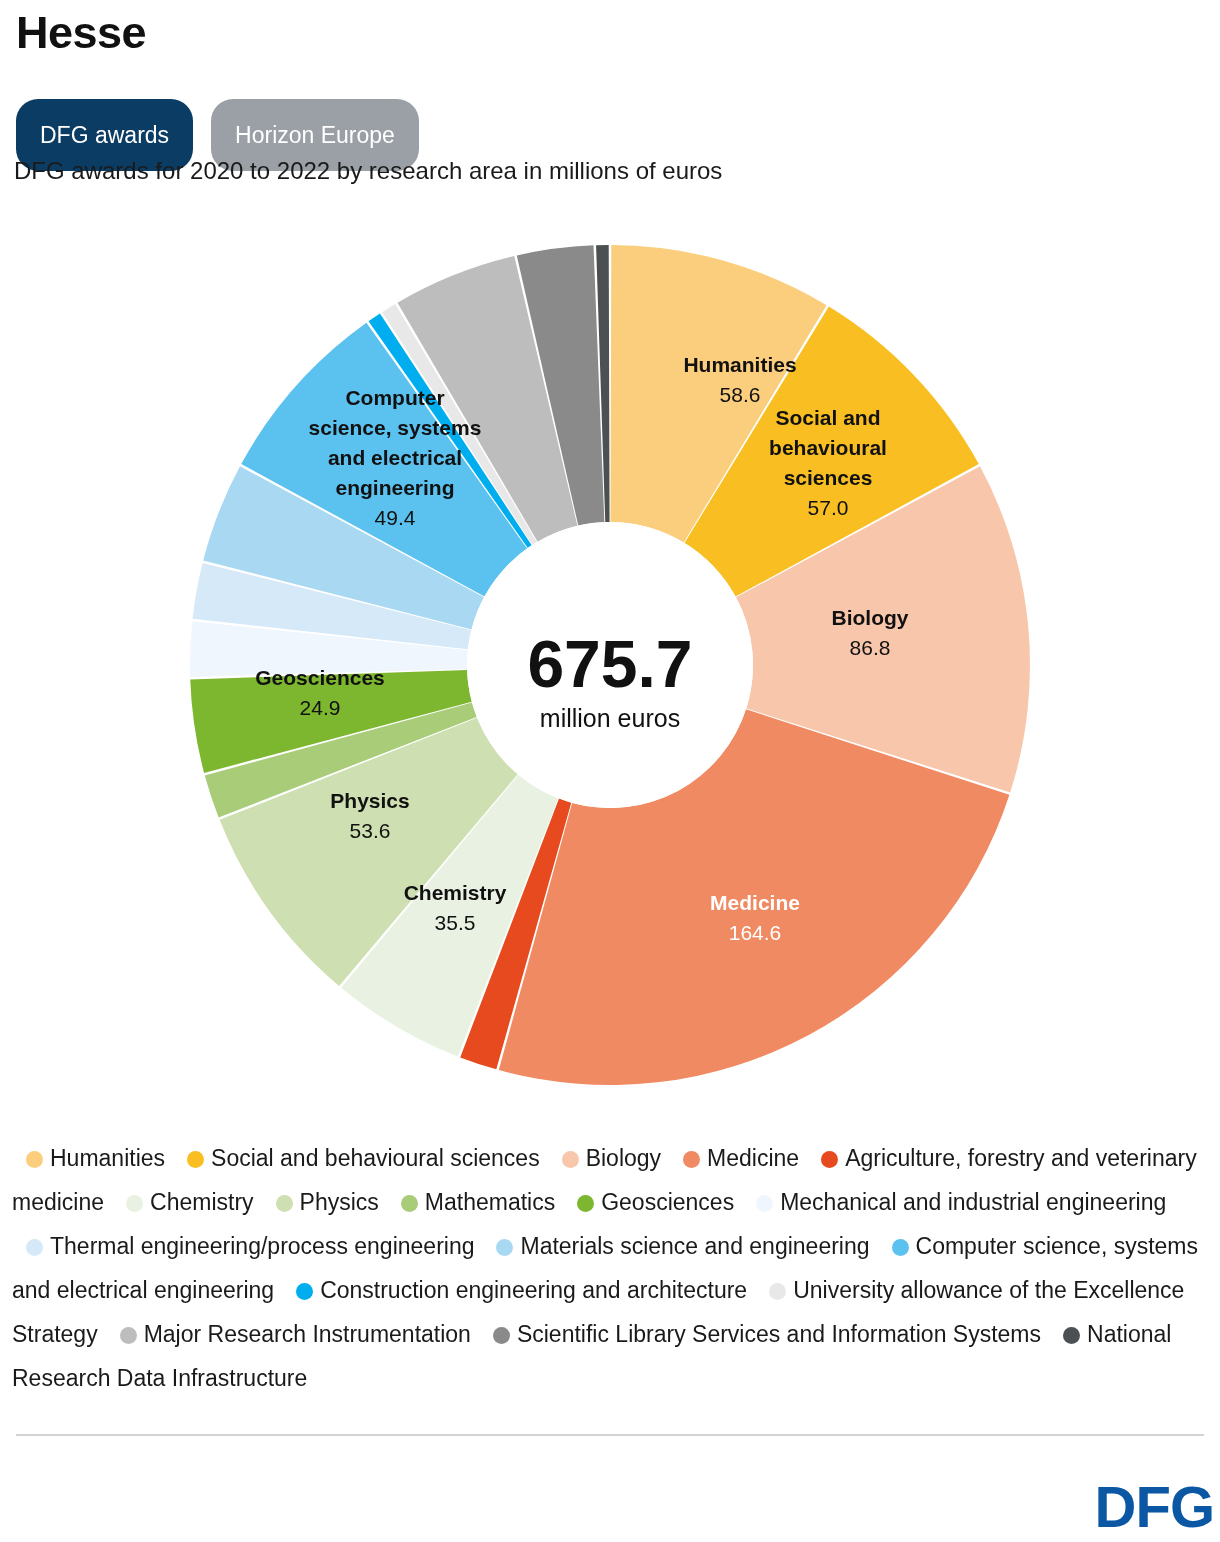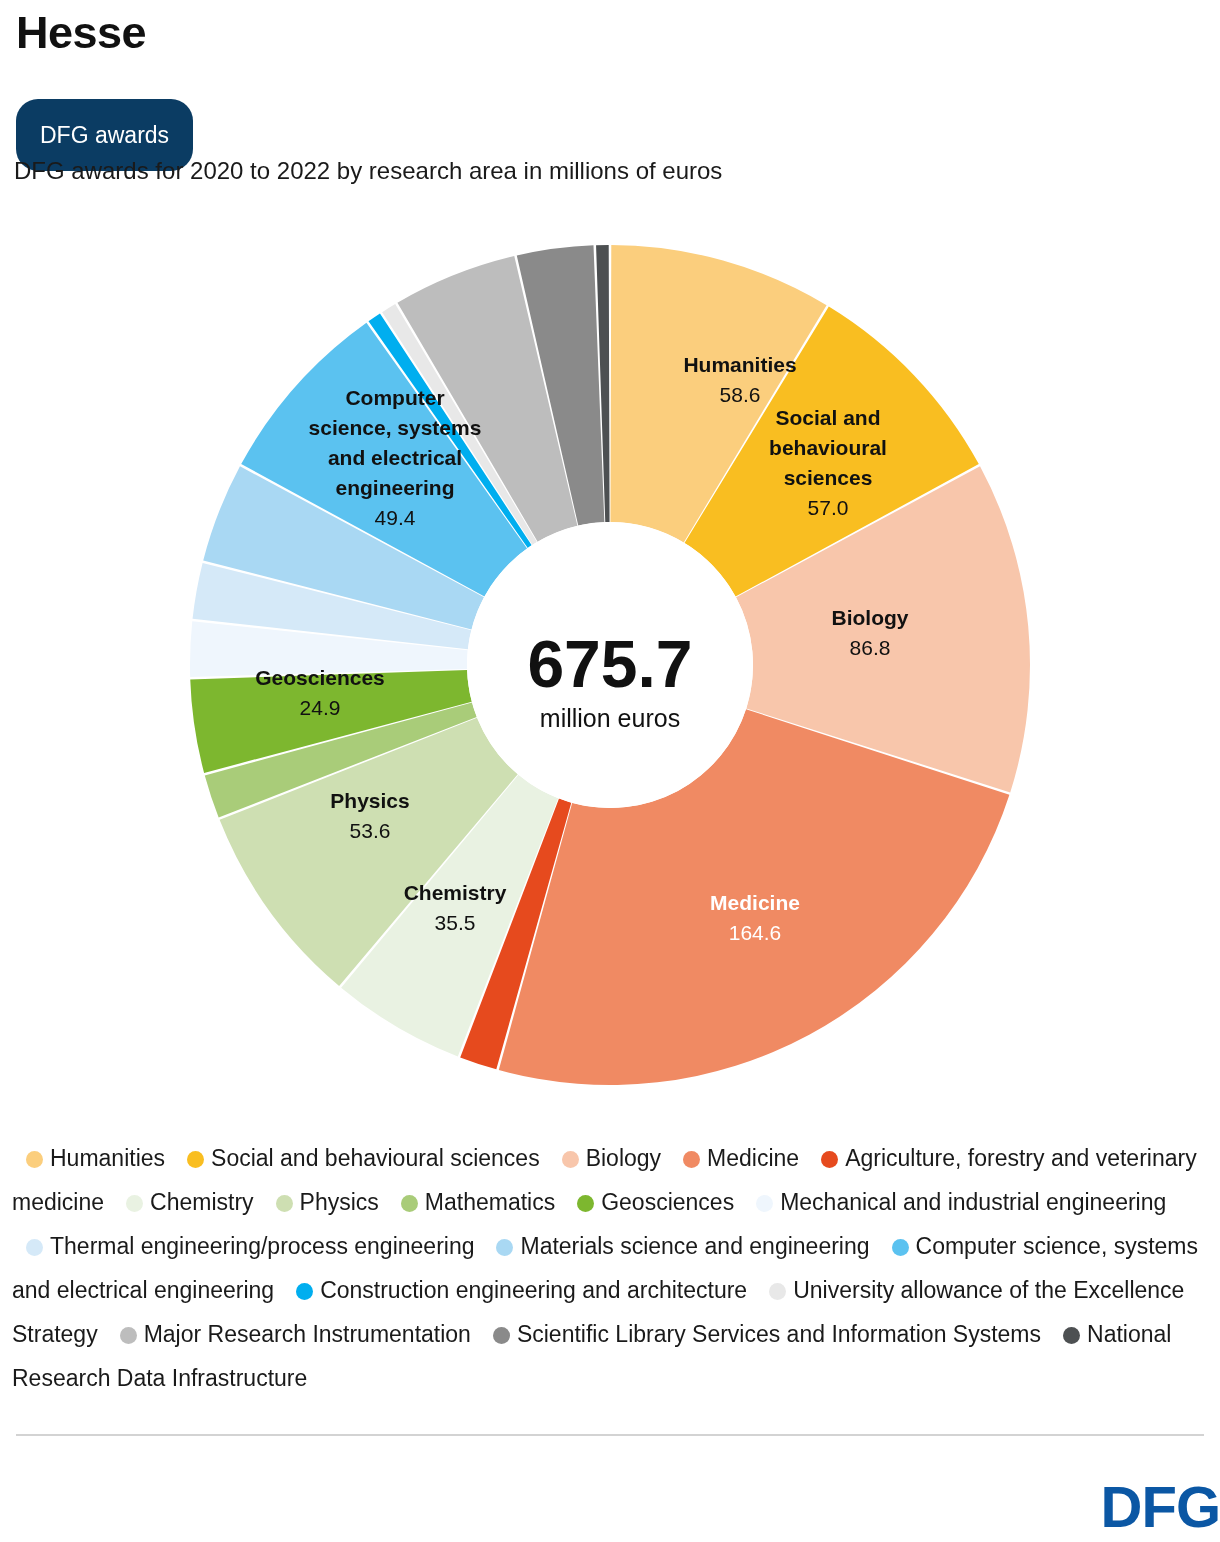--- a/index.html
+++ b/index.html
@@ -58,35 +58,38 @@
   
   .divider{
     position:absolute;left:16px;top:1434px;width:1188px;height:2px;background:#d3d3d3;
   }
   .footer{
     position:absolute;left:16px;top:1457px;width:900px;
     font-size:20px;line-height:28px;color:#1a1a1a;
   }
   .footer b{font-weight:700;}
   .dfg-logo{
-    position:absolute;right:0;top:1478px;
+    position:absolute;right:6px;top:1478px;
     font-size:58px;font-weight:700;color:#0b57a4;letter-spacing:-1px;
     font-family:"Liberation Sans",sans-serif;line-height:1;
   }
 </style>
 </head>
 <body>
 
 <div class="page">
 
   <div class="title">Hesse</div>
 
   <div class="pills">
     <div class="pill active">
       <span>DFG awards</span>
+    </div>
+    <div class="pill inactive">
+      <span>Horizon Europe</span>
     </div>
   </div>
 
   <div class="subtitle">DFG awards for 2020 to 2022 by research area in millions of euros</div>
 
   <div class="chart-wrap">
     <svg class="chart-svg" width="860" height="870" viewBox="0 0 860 870">
       <g id="donut-slices">
           <path d="M 431.28281500566965 10.001959069258021 A 420 420 0 0 1 646.6046804337958 70.16335315288802 L 503.7487364334114 307.484189287769 A 143 143 0 0 0 430.4367679662161 287.0006670164379 Z" fill="#FBCE7D"></path>
           <path d="M 648.798742395106 71.4932213662899 A 420 420 0 0 1 798.8035877456796 229.0425078134312 L 555.5688405896004 361.57875861266825 A 143 143 0 0 0 504.49576229166706 307.93697775090345 Z" fill="#F9BE21"></path>

